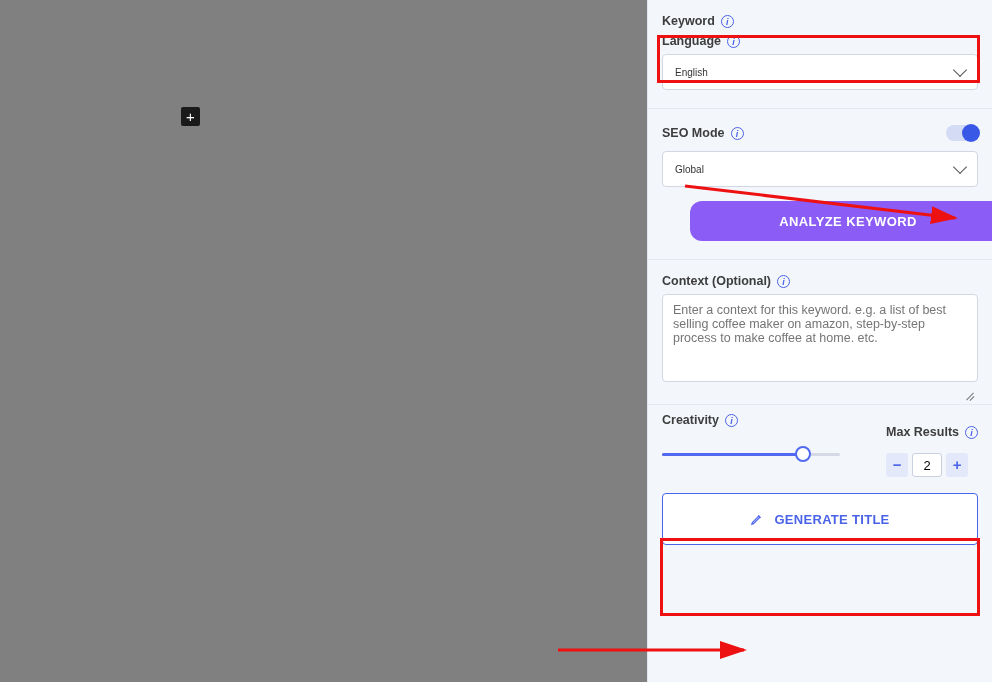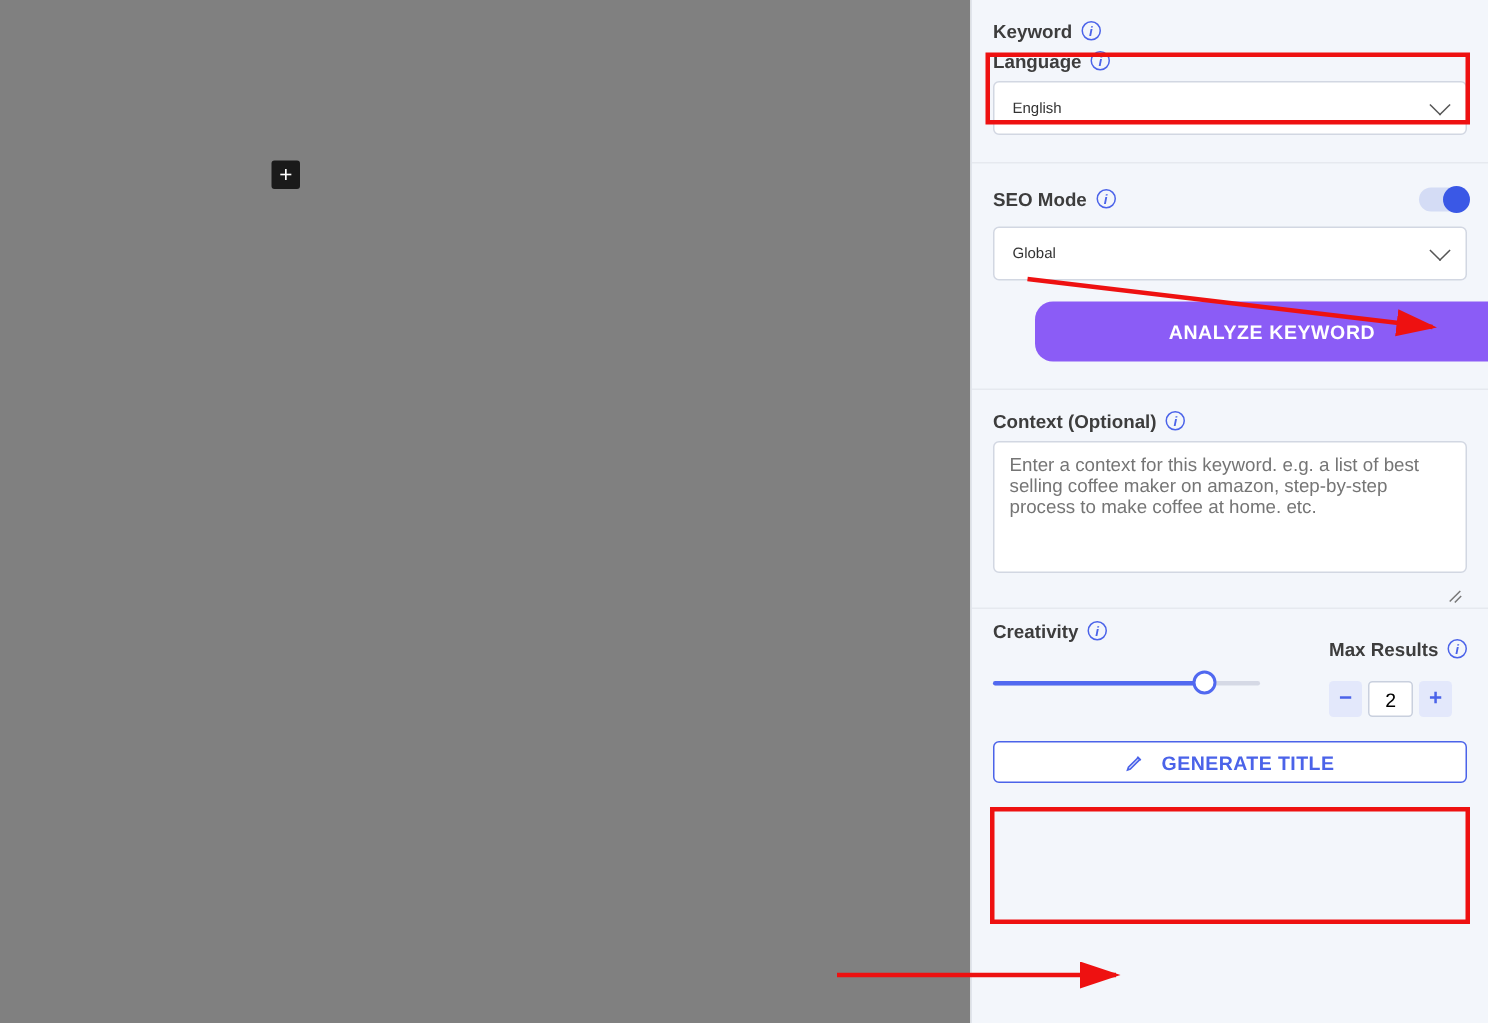--- a/index.html
+++ b/index.html
@@ -38,21 +38,21 @@
     height: 682px;
     background: #f3f6fb;
     border-left: 1px solid #e1e5ec;
   }
   .section { padding: 8px 14px 18px 14px; border-bottom: 1px solid #e6e9ef; }
   .lbl {
     font-size: 12.5px;
     color: #3d3d3d;
     font-weight: 600;
     display: flex;
-    align-items: flex-start;
+    align-items: flex-end;
     gap: 6px;
     margin-bottom: 6px;
     margin-top: 6px;
   }
   .info-icon {
     width: 13px; height: 13px;
     border: 1.4px solid #4b63e9;
     border-radius: 50%;
     display: inline-flex;
     align-items: center;
@@ -121,21 +121,21 @@
     border-radius: 12px;
     font-size: 13px;
     font-weight: 700;
     letter-spacing: 0.4px;
     cursor: pointer;
     margin-top: 14px;
     margin-left: 28px;
   }
   .btn-outline {
     width: 100%;
-    height: 28px;
+    height: 52px;
     background: #fff;
     color: #4b63e9;
     border: 1px solid #4b63e9;
     border-radius: 4px;
     font-size: 13px;
     font-weight: 700;
     letter-spacing: 0.3px;
     cursor: pointer;
     display: flex;
     align-items: center;

